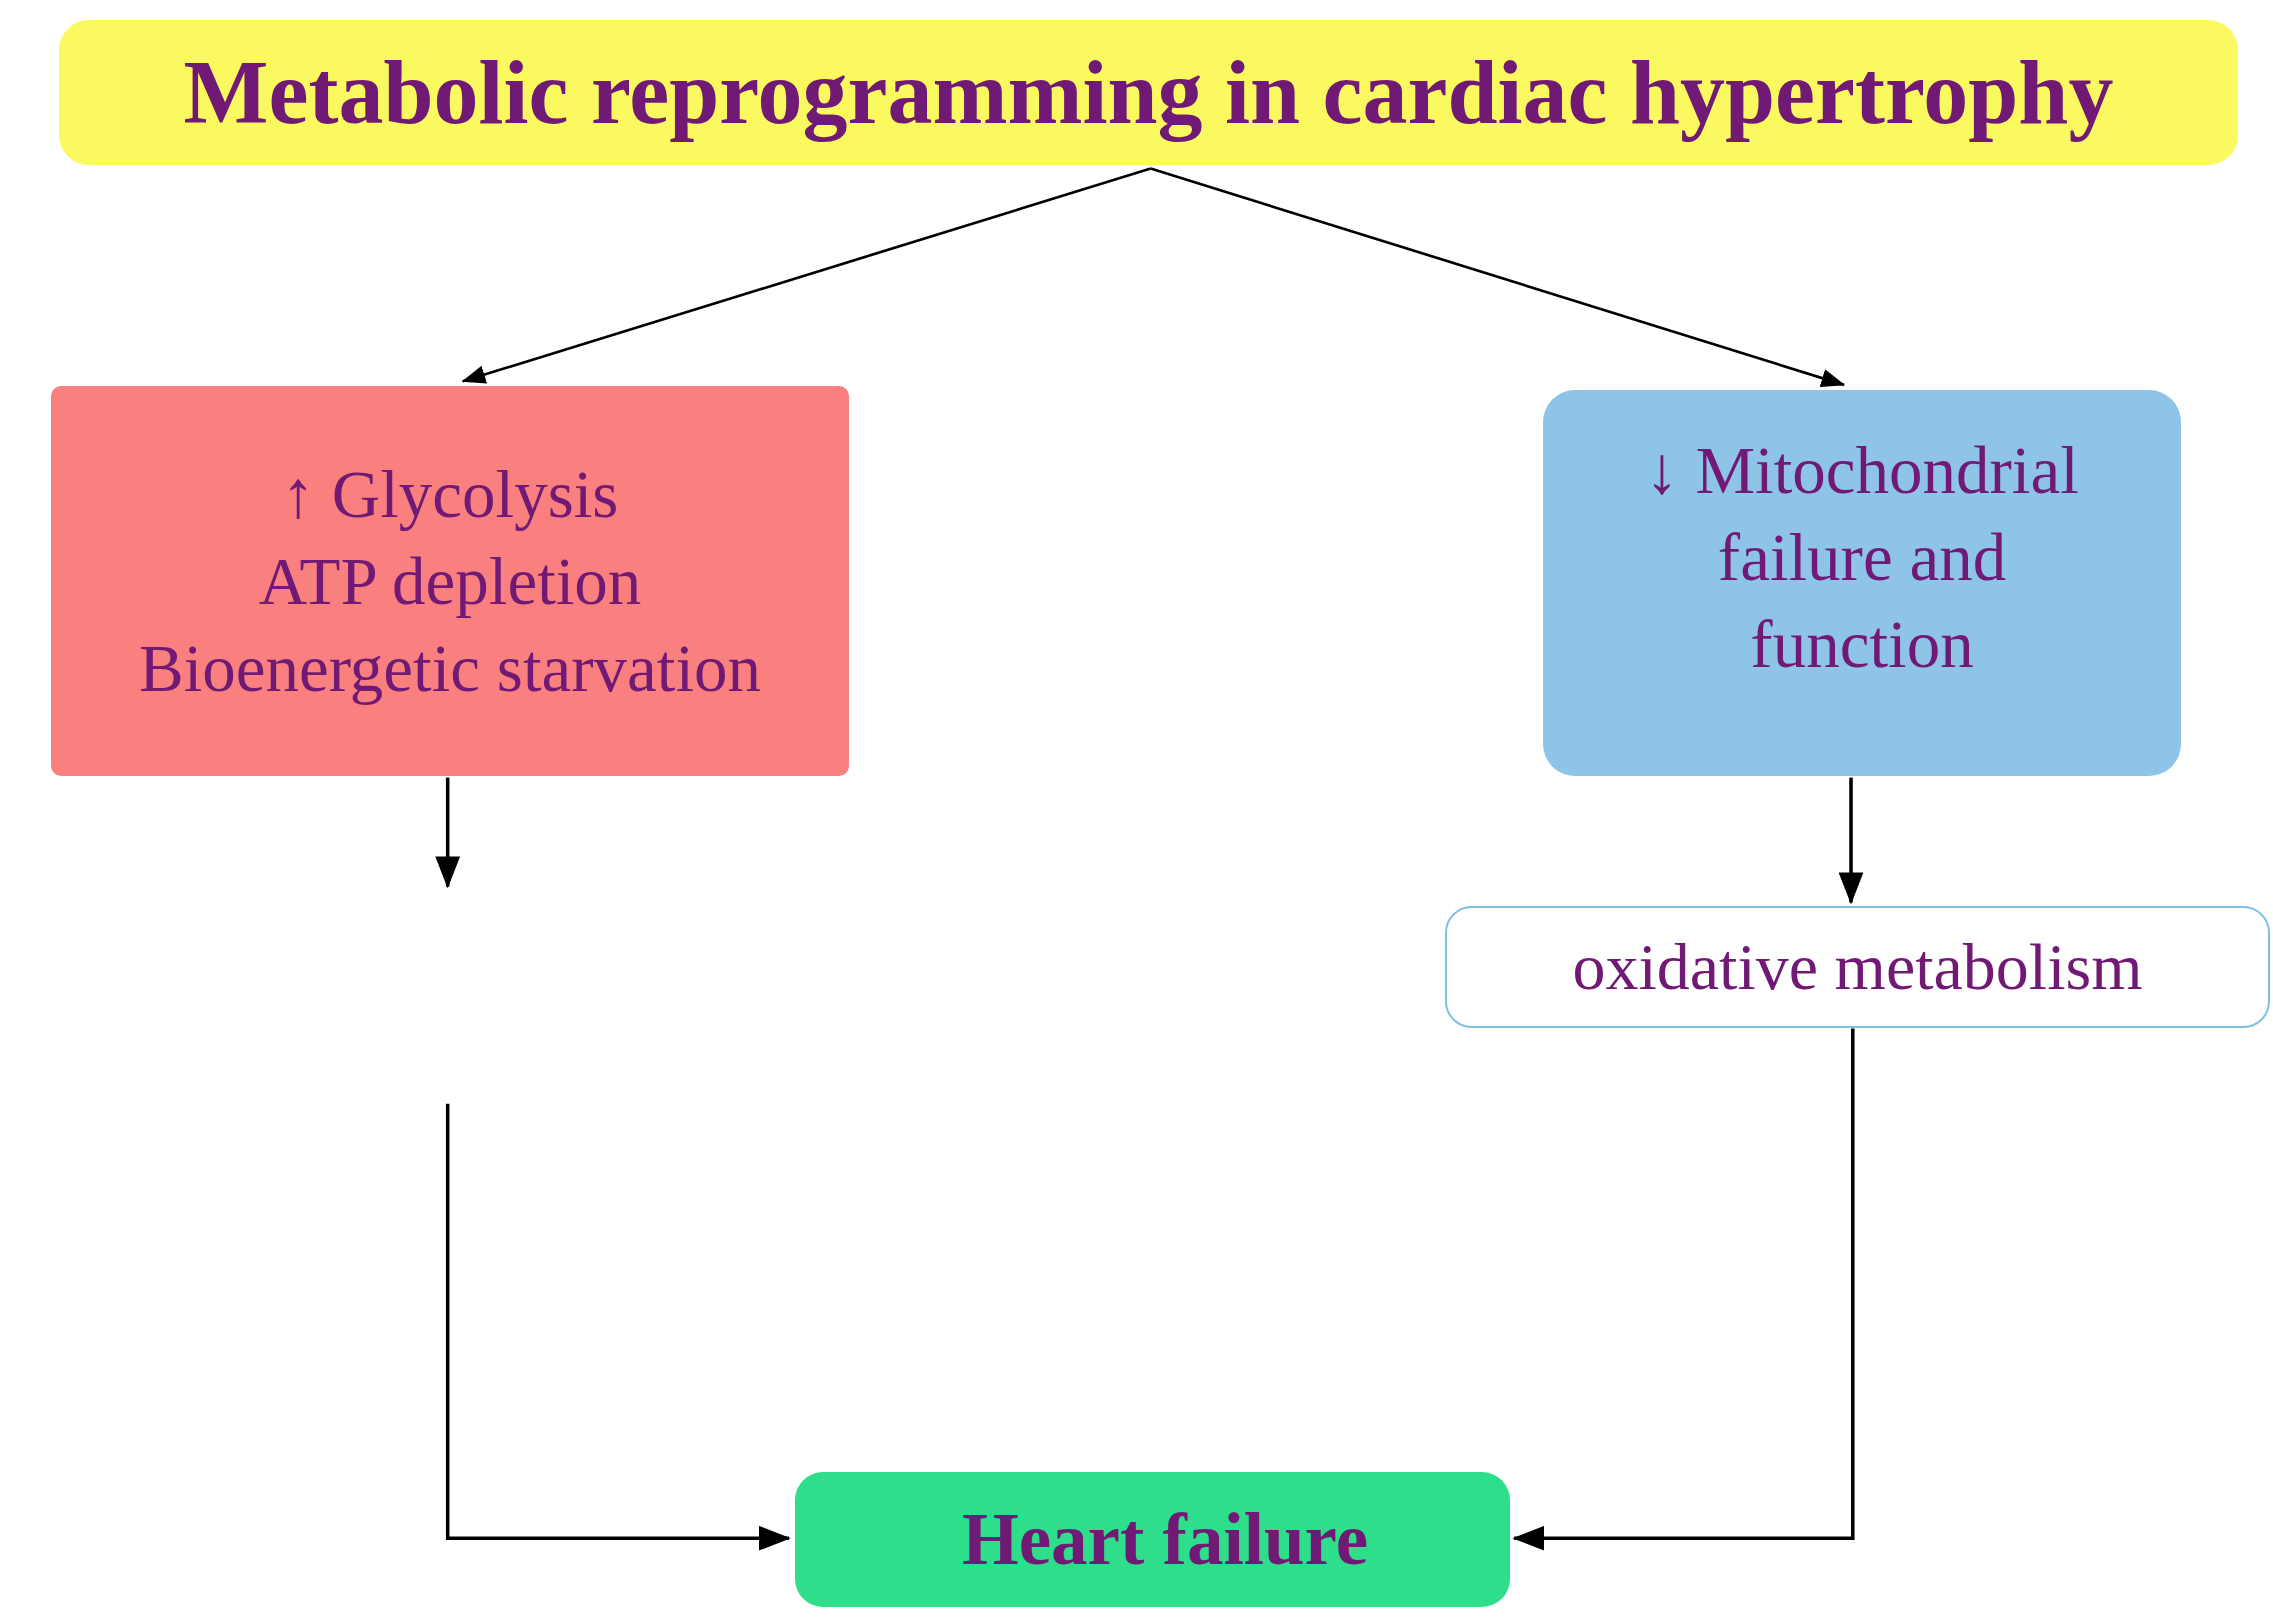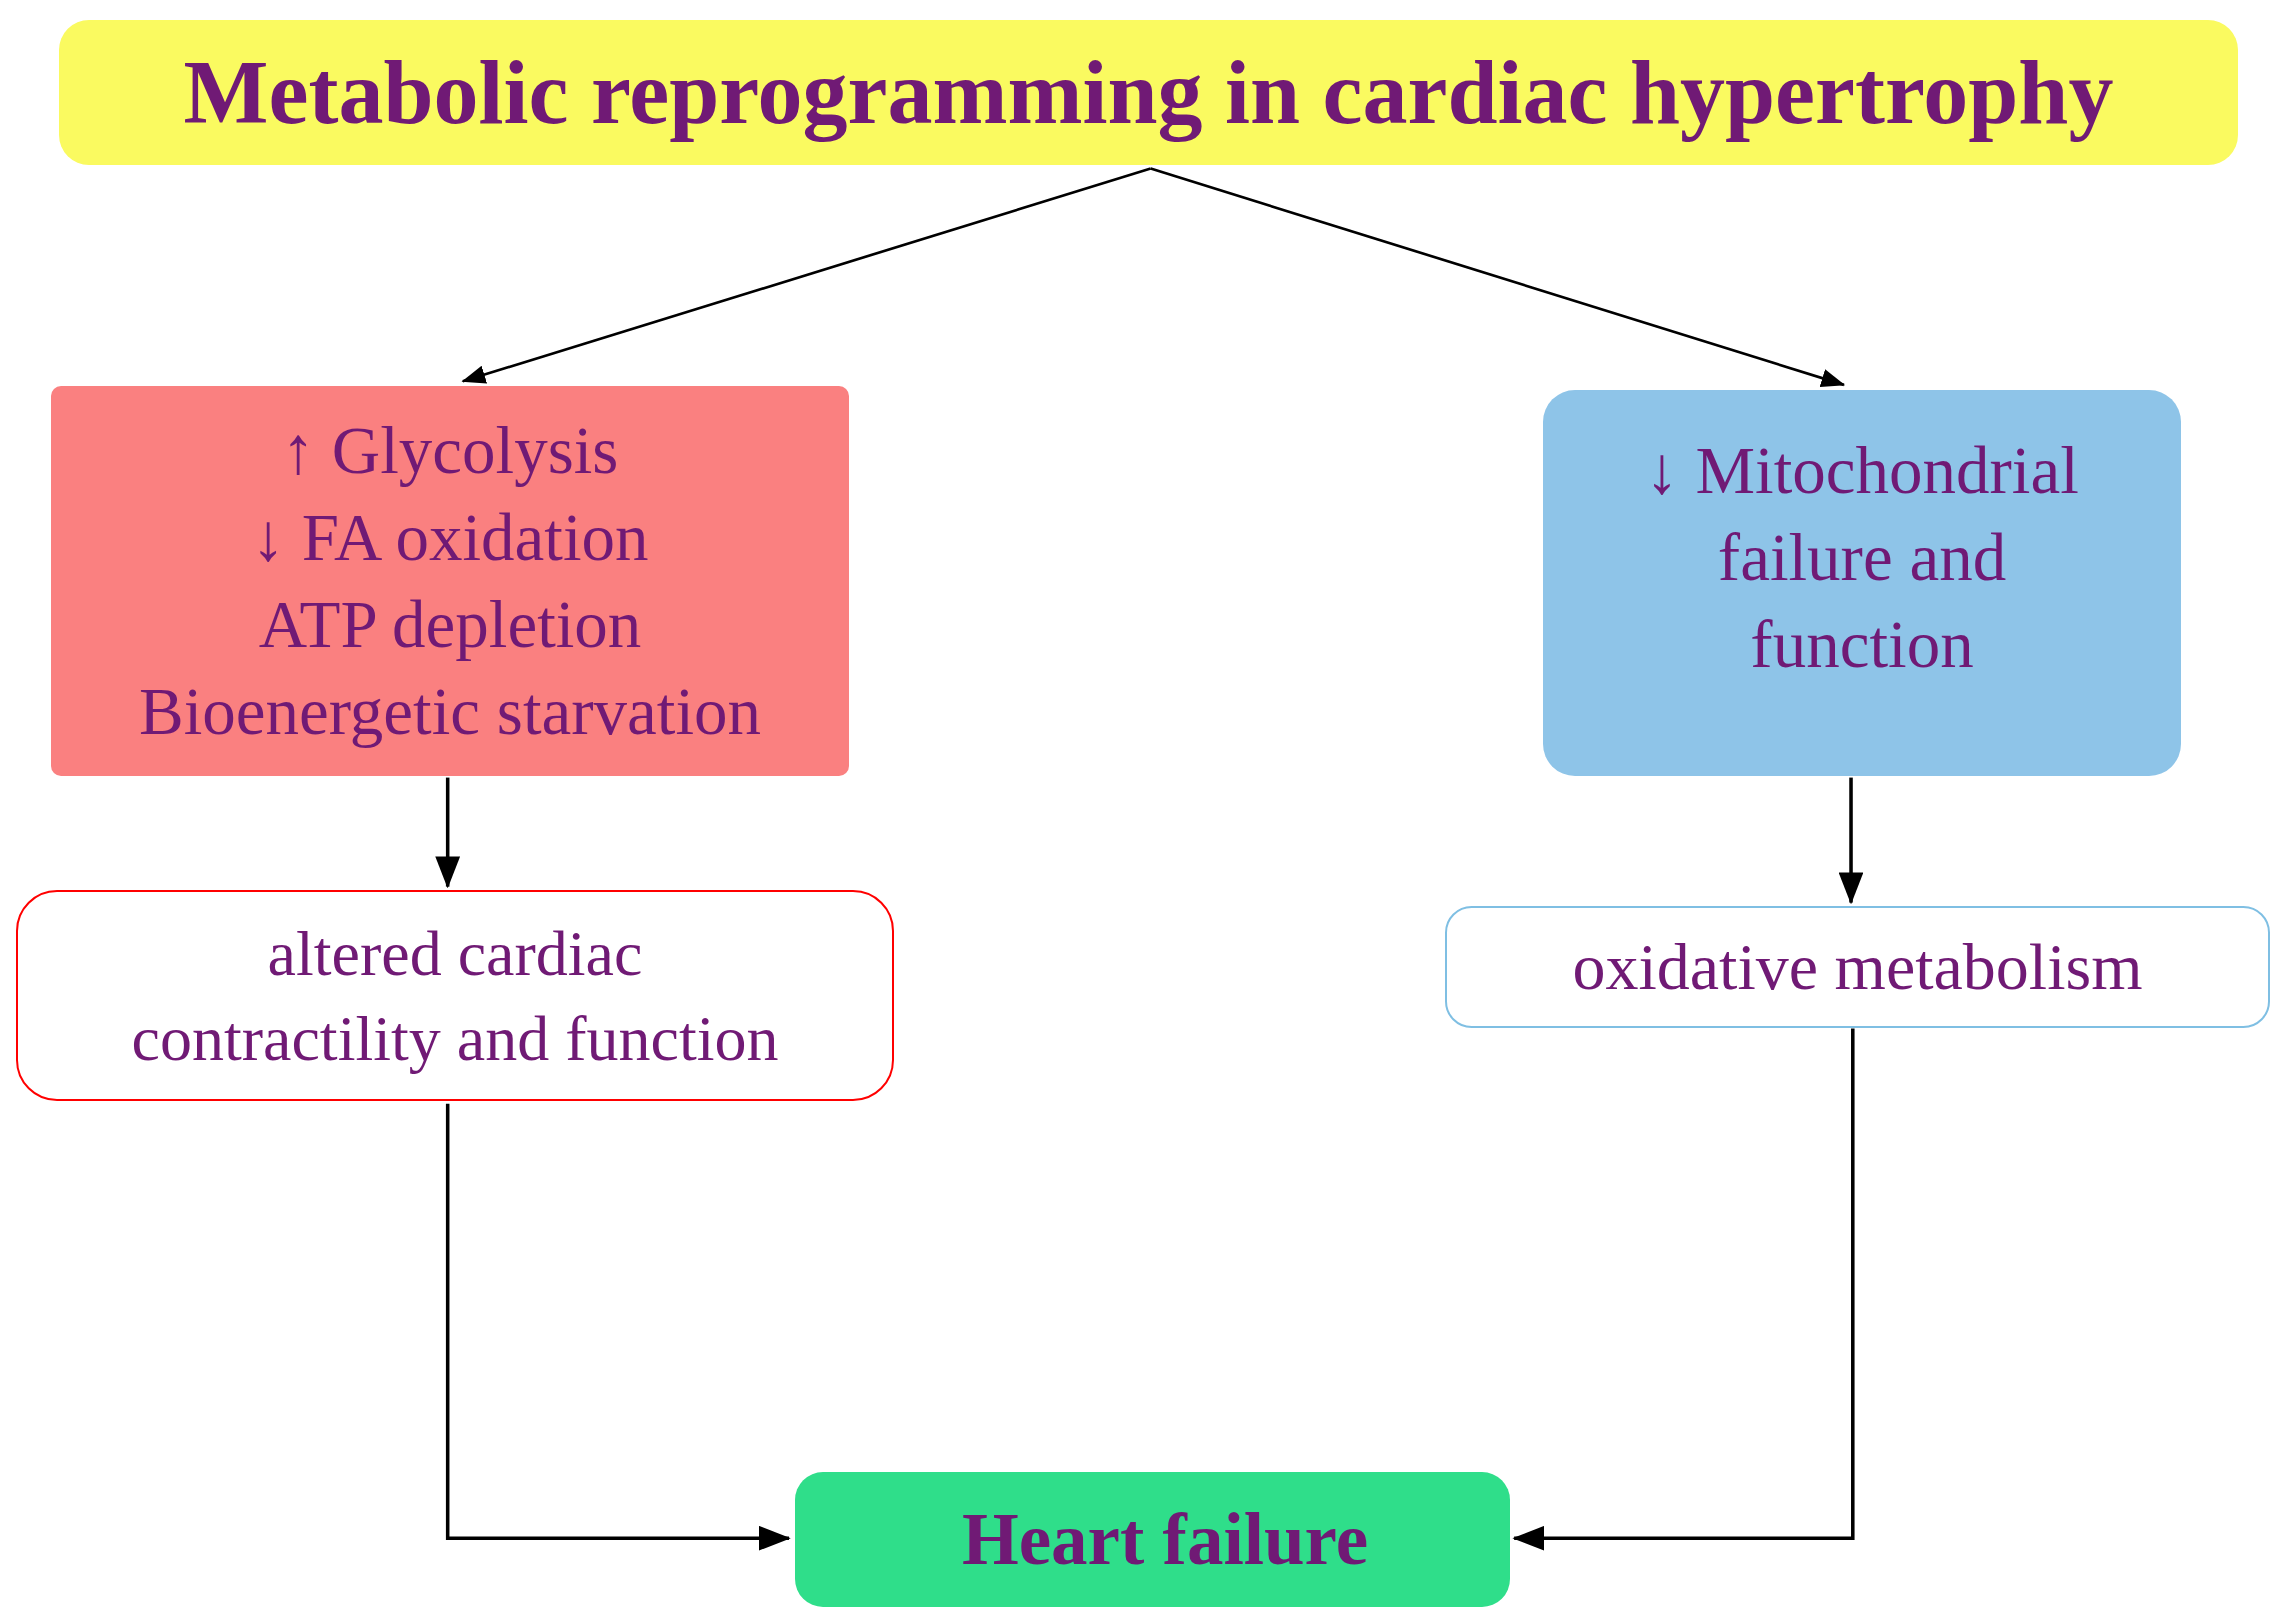--- a/index.html
+++ b/index.html
@@ -104,35 +104,30 @@
     <polyline points="505,1245 505,1735 890,1735" fill="none" stroke="#000000" stroke-width="4" marker-end="url(#arrowhead)"></polyline>
     <polyline points="2090,1160 2090,1735 1708,1735" fill="none" stroke="#000000" stroke-width="4" marker-end="url(#arrowhead)"></polyline>
   </svg>
 
   <div class="box title-box" style="background-color: rgb(250, 250, 96);">
     <span>Metabolic reprogramming in cardiac hypertrophy</span>
   </div>
 
   <div class="box metabolic-box" style="background-color: rgb(250, 128, 128);">
     <div>↑ Glycolysis</div>
-    <div>↓ FA oxidation</div>
     <div>ATP depletion</div>
     <div>Bioenergetic starvation</div>
   </div>
 
   <div class="box mitochondrial-box" style="background-color: rgb(142, 196, 232);">
     <div>↓ Mitochondrial</div>
     <div>failure and</div>
     <div>function</div>
   </div>
 
-  <div class="box altered-box" style="background-color: rgb(255, 255, 255); border-color: rgb(255, 0, 0);">
-    <div>altered cardiac</div>
-    <div>contractility and function</div>
-  </div>
 
   <div class="box oxidative-box" style="background-color: rgb(255, 255, 255); border-color: rgb(127, 191, 227);">
     <span>oxidative metabolism</span>
   </div>
 
   <div class="box heart-box" style="background-color: rgb(47, 222, 138);">
     <span>Heart failure</span>
   </div>
 
 </div>

